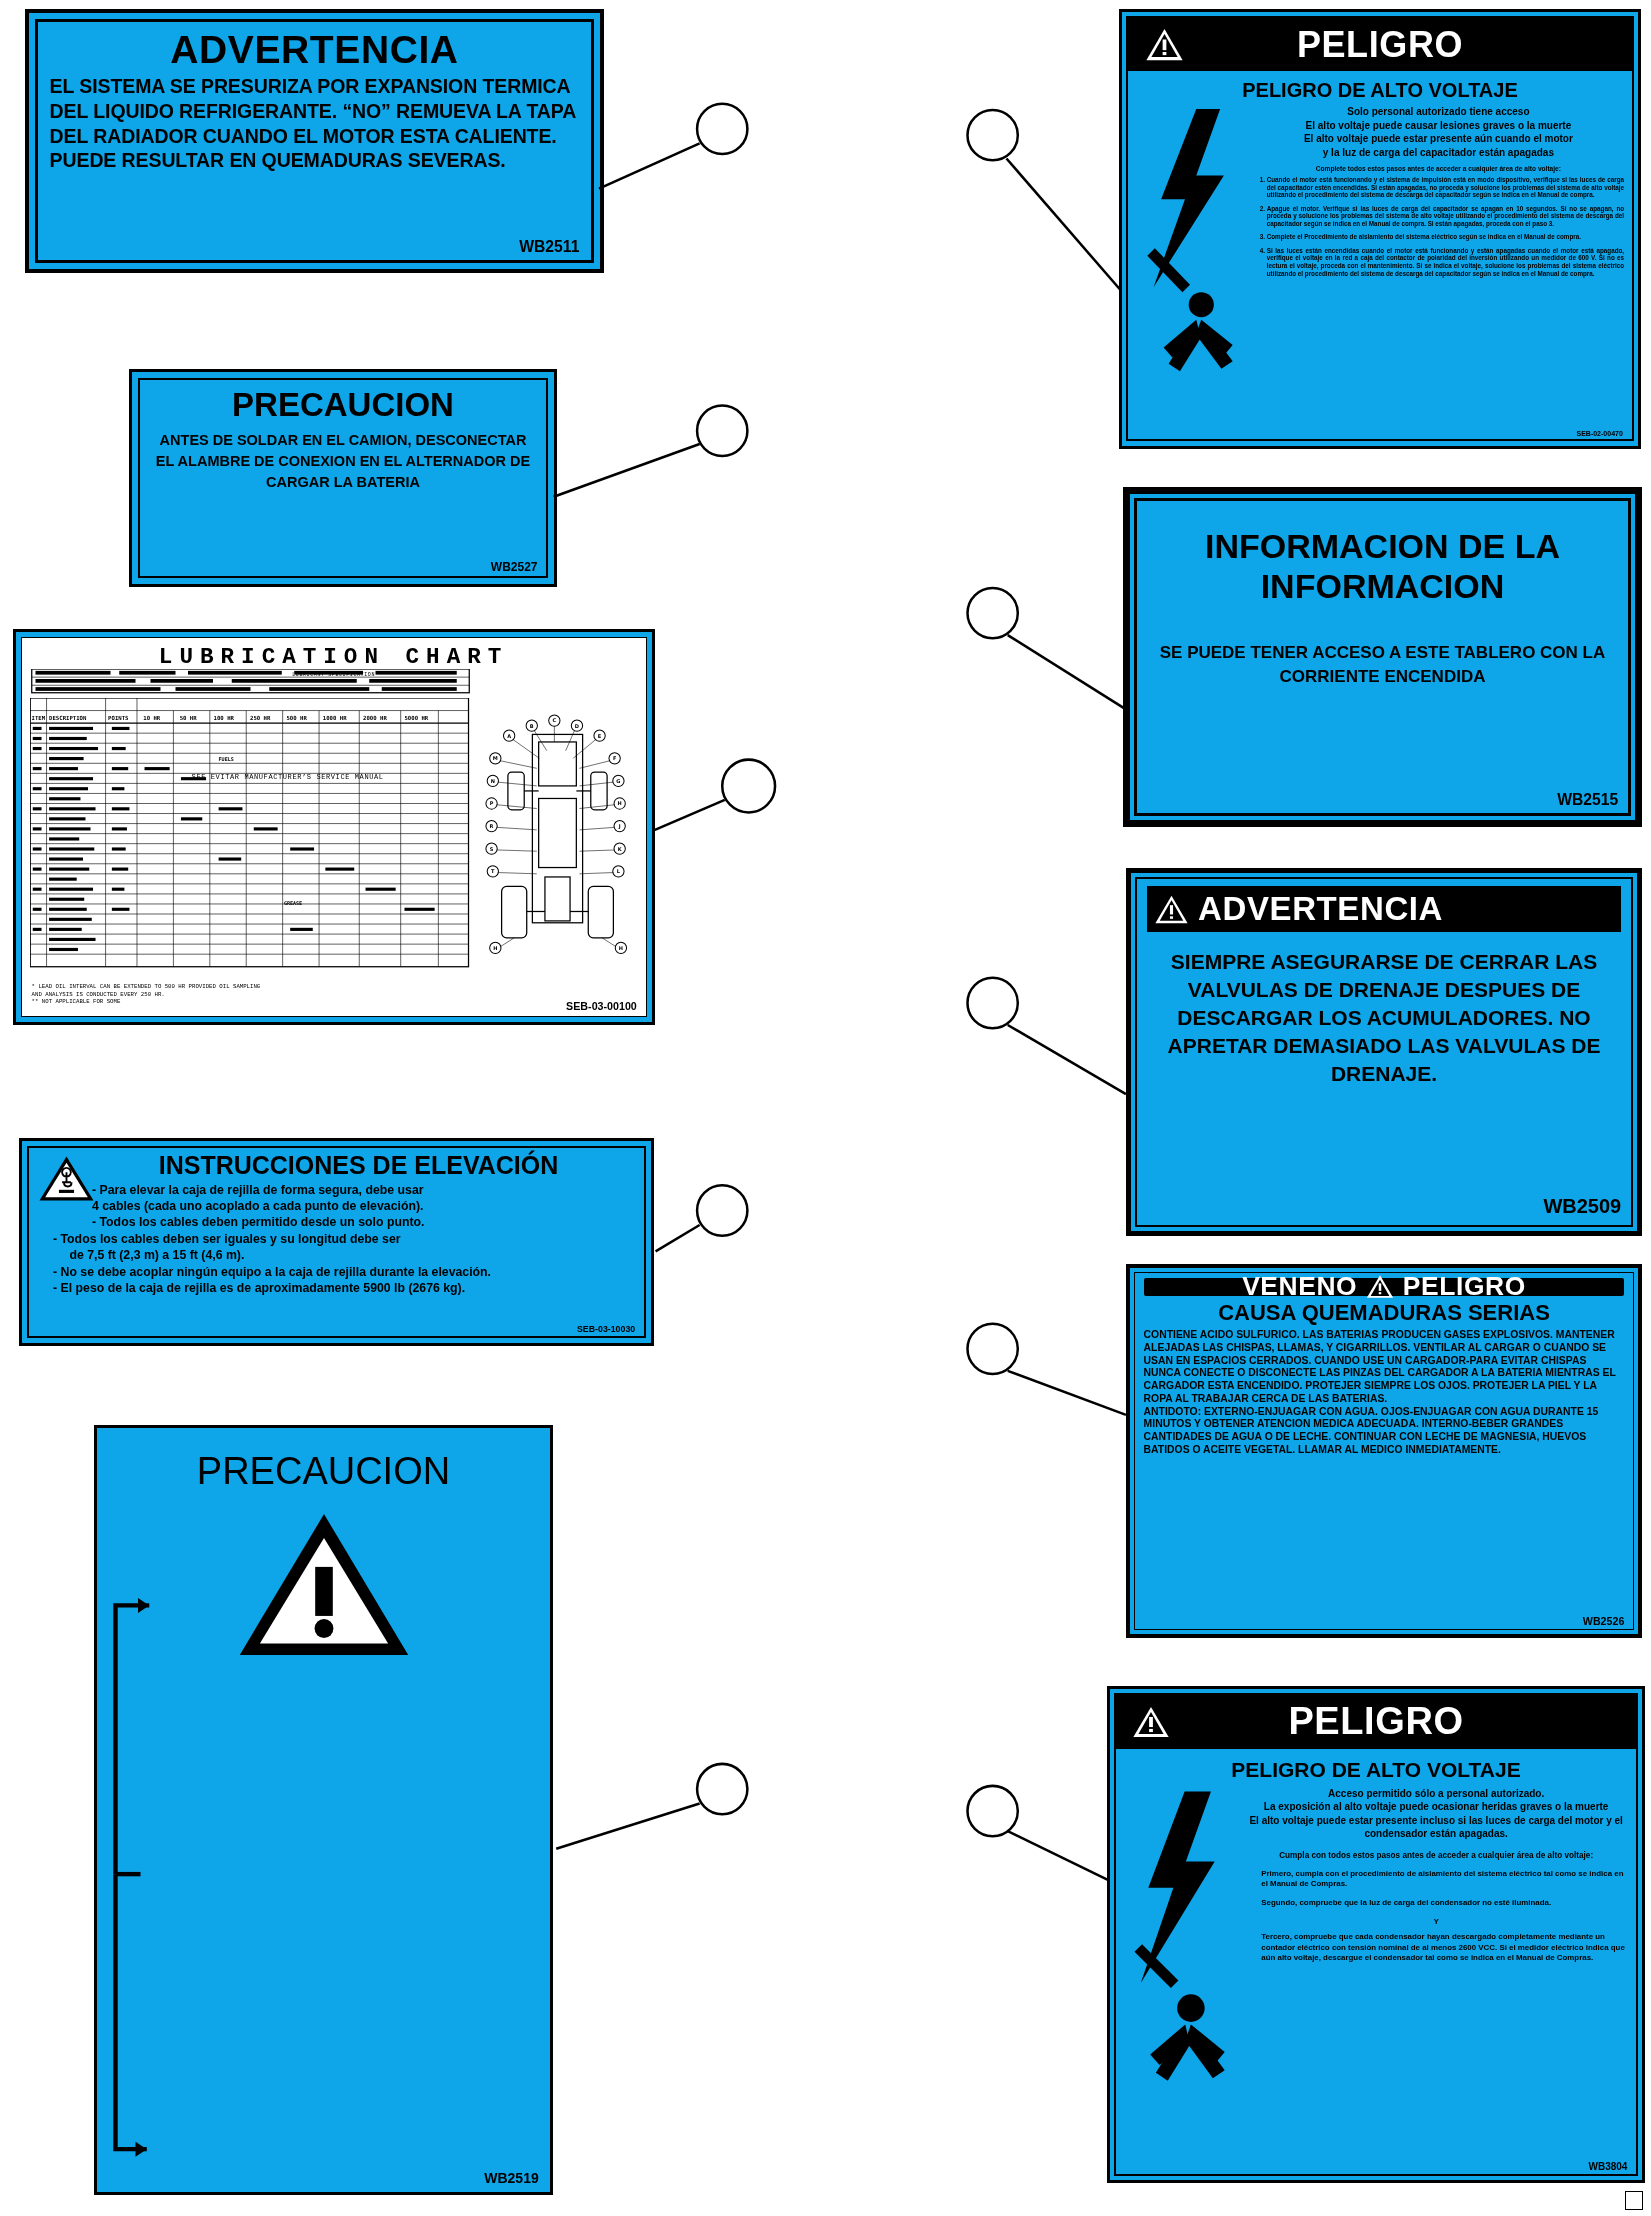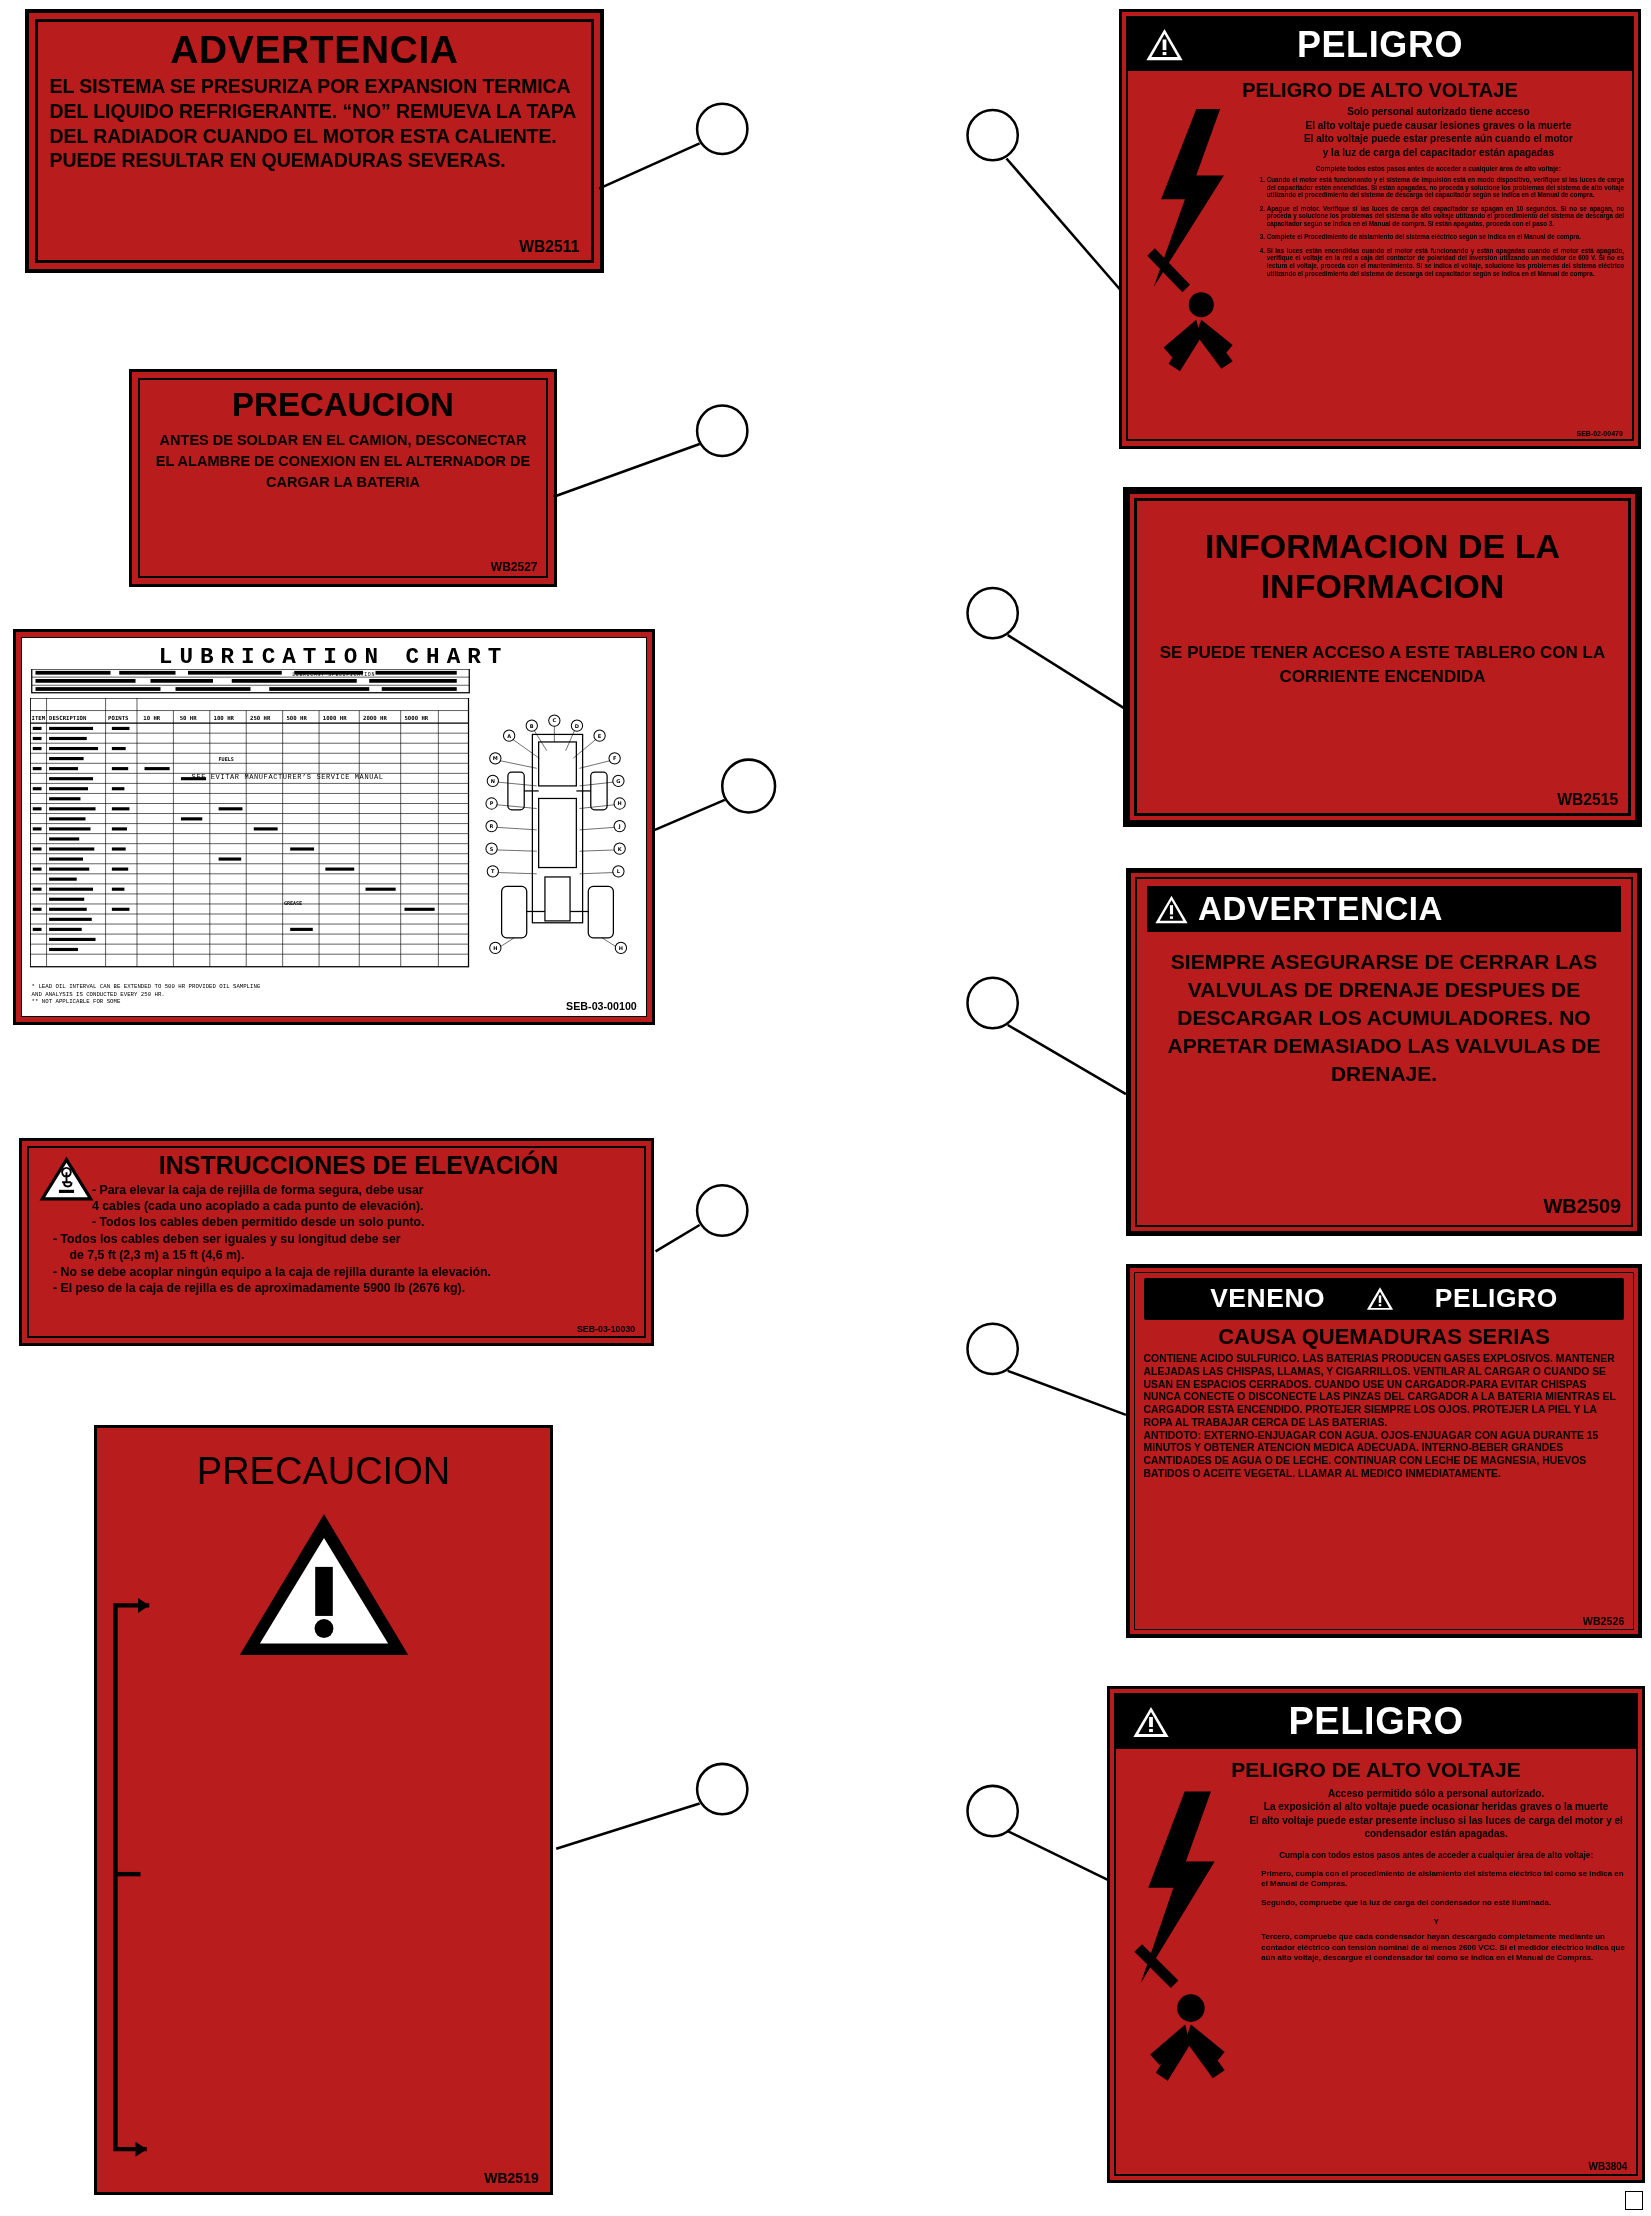--- a/index.html
+++ b/index.html
@@ -1,19 +1,19 @@
 <!DOCTYPE html>
 <html style="font-size:10px"><head>
 <meta charset="utf-8">
 <style>
   html,body{margin:0;padding:0;background:#ffffff;}
   body{font-family:"Liberation Sans", sans-serif; color:#000;}
   #page{position:relative;width:1652px;height:2216px;background:#fff;overflow:hidden;}
 
-  .lbl{position:absolute;box-sizing:border-box;background:#b91c1c;}
+  .lbl{position:absolute;box-sizing:border-box;background:#0ea5e9;}
   .callout{position:absolute;}
 
   
   #adv-top{left:25px;top:8.8px;width:579px;height:264px;border:4.4px solid #000;padding:6.3px;}
   #adv-top .in{border:3.1px solid #000;width:100%;height:100%;box-sizing:border-box;padding:7.5px 11.3px 5px 11.3px;position:relative;}
   #adv-top .t{font-size:39px;font-weight:bold;text-align:center;letter-spacing:0.6px;line-height:1;margin-bottom:5px;}
   #adv-top .b{font-size:19.5px;font-weight:bold;line-height:1.28;letter-spacing:-0.1px;}
   #adv-top .code{position:absolute;right:11.3px;bottom:3.8px;font-size:15.7px;font-weight:bold;}
 
   
@@ -79,21 +79,21 @@
   #adv-r .in{border:2.5px solid #000;width:100%;height:100%;box-sizing:border-box;position:relative;padding:7.5px 10px;}
   #adv-r .banner{background:#000;display:flex;align-items:center;padding:3.8px 7.5px;}
   #adv-r .banner .txt{color:#fff;font-size:33px;font-weight:bold;letter-spacing:0.6px;margin-left:8.8px;}
   #adv-r .banner .tri{width:35px;height:31px;flex:none;}
   #adv-r .b{font-size:21px;font-weight:bold;line-height:1.33;margin-top:16px;text-align:center;}
   #adv-r .code{position:absolute;right:10px;bottom:7.5px;font-size:20px;font-weight:bold;}
 
   
   #ven{left:1126px;top:1264px;width:516px;height:374px;border:4.4px solid #000;padding:3.8px;}
   #ven .in{border:1.9px solid #000;width:100%;height:100%;box-sizing:border-box;position:relative;padding:5px 8.8px;}
-  #ven .banner{background:#000;display:flex;align-items:center;justify-content:center;height:42px;border-radius:1.9px;gap:32px;}
+  #ven .banner{background:#000;display:flex;align-items:center;justify-content:center;height:18px;border-radius:1.9px;}
   #ven .banner .txt{color:#fff;font-size:26.4px;font-weight:bold;letter-spacing:0.6px;}
   #ven .banner .tri{width:28px;height:25px;margin:0 8.8px;}
   #ven .sub{font-size:22px;font-weight:bold;text-align:center;margin:3.8px 0 3.8px 0;}
   #ven .b{font-size:10.4px;font-weight:bold;line-height:1.22;text-align:left;}
   #ven .code{position:absolute;right:8.8px;bottom:2.5px;font-size:10.7px;font-weight:bold;}
 
   
   #pel-b{left:1107px;top:1686px;width:538px;height:497px;border:3.8px solid #000;padding:3.8px;}
   #pel-b .in{border:2.5px solid #000;width:100%;height:100%;box-sizing:border-box;position:relative;}
   #pel-b .banner{height:54px;background:#000;display:flex;align-items:center;justify-content:center;position:relative;}

